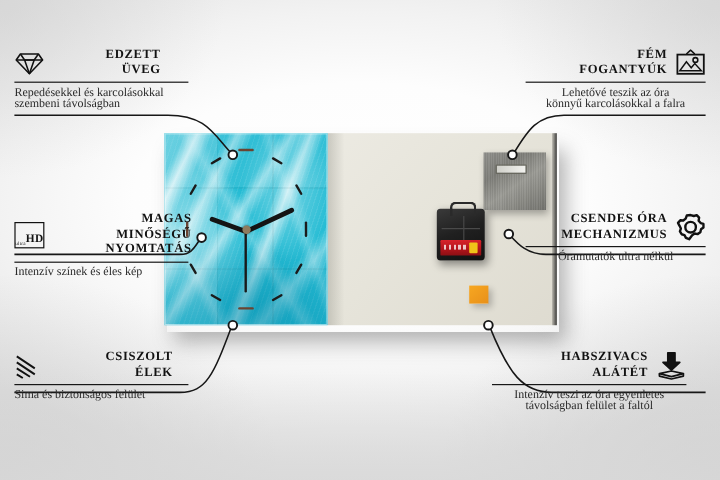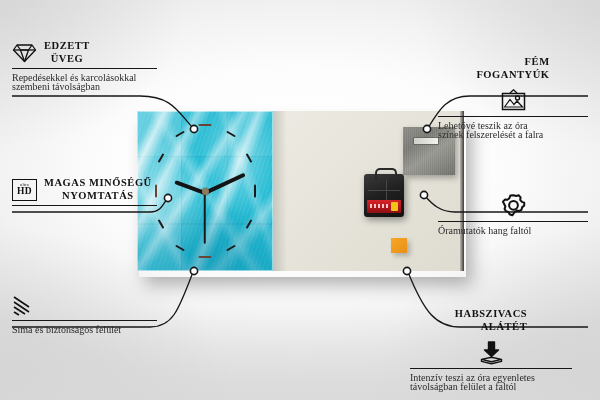--- a/index.html
+++ b/index.html
@@ -112,30 +112,30 @@
     box-shadow:3px 3px 5px rgba(0,0,0,.22);}
 
   
   .callout{position:absolute;}
   .co-head{display:flex;align-items:center;gap:7px;}
   .co-title{font-size:10.5px;letter-spacing:.55px;color:#121212;line-height:12.5px;
     font-weight:bold;text-transform:uppercase;}
   .co-rule{height:1px;background:#171717;margin:3px 0 3.5px;}
   .co-desc{font-size:10px;color:#2b2b2b;line-height:9.6px;}
   .left .co-head{justify-content:flex-start;}
-  .left .co-title{text-align:center;}
+  .left .co-title{text-align:right;margin-left:44px;}
   .left .co-desc{text-align:left;}
-  .right .co-head{justify-content:flex-end;flex-direction:column;margin-top:16px;}
+  .right .co-head{justify-content:flex-end;flex-direction:row;}
   .right .co-title{text-align:right;}
-  .right .co-desc{text-align:left;}
+  .right .co-desc{text-align:center;}
   .ico{width:25px;height:25px;flex:0 0 25px;display:flex;align-items:center;justify-content:center;}
   .ico svg{display:block;}
 
-  .hdbox{width:25px;height:22px;border:1.4px solid #111;display:flex;flex-direction:column;
-    align-items:center;justify-content:center;box-sizing:border-box;}
+  .hdbox{width:25px;height:22px;border:1.4px solid #111;display:flex;flex-direction:row;
+    align-items:flex-end;justify-content:center;box-sizing:border-box;}
   .hd-ultra{font-size:4.3px;line-height:4.5px;letter-spacing:.2px;color:#111;}
   .hd-hd{font-size:9.5px;line-height:9.5px;font-weight:bold;color:#111;letter-spacing:.3px;}
 
   svg.conn{position:absolute;left:0;top:0;width:600px;height:400px;pointer-events:none;}
 </style>
 </head>
 <body>
 
 <div id="stage">
 
@@ -246,70 +246,73 @@
     <div class="co-head">
       <span class="ico">
         <span class="hdbox">
           <span class="hd-ultra">ultra</span>
           <span class="hd-hd">HD</span>
         </span>
       </span>
       <span class="co-title"><span>MAGAS MINŐSÉGŰ</span><br><span>NYOMTATÁS</span></span>
     </div>
     <div class="co-rule"></div>
+    <div class="co-desc"><span>Intenzív színek és éles kép</span></div>
   </div>
 
   <div class="callout left" style="left:12px;top:292px;width:145px;">
     <div class="co-head">
       <span class="ico">
         <svg width="25" height="22" viewBox="0 0 25 22">
           <g stroke="#111" stroke-width="1.6" fill="none">
             <path d="M2,3 L17,13"></path>
               <path d="M2,8 L17,18"></path>
             <path d="M2,13 L13,20"></path>
               <path d="M2,18 L7,21"></path>
           </g>
         </svg>
       </span>
+      <span class="co-title"><span>CSISZOLT</span><br><span>ÉLEK</span></span>
     </div>
     <div class="co-rule"></div>
     <div class="co-desc"><span>Sima és biztonságos felület</span></div>
   </div>
 
   <div class="callout right" style="right:12px;top:40px;width:150px;">
     <div class="co-head">
       <span class="co-title"><span>FÉM</span><br><span>FOGANTYÚK</span></span>
       <span class="ico">
         <svg width="25" height="24" viewBox="0 0 25 24">
           <g fill="none" stroke="#111" stroke-width="1.3">
             <path d="M9,4 L12.5,0.8 L16,4"></path>
             <rect x="1.5" y="4.5" width="22" height="16" stroke-width="1.5"></rect>
             <path d="M3.5,18 L9,10.5 L13,15.5 L16,12 L21.5,18 Z" stroke-width="1.2"></path>
             <circle cx="16.5" cy="9" r="2"></circle>
           </g>
         </svg>
       </span>
     </div>
     <div class="co-rule"></div>
-    <div class="co-desc"><span>Lehetővé teszik az óra</span><br><span>színek felszerelését a falra</span></div>
+    <div class="co-desc"><span>Lehetővé teszik az óra</span><br><span>könnyű karcolásokkal a falra</span></div>
   </div>
 
   <div class="callout right" style="right:12px;top:177px;width:150px;">
     <div class="co-head">
+      <span class="co-title"><span>CSENDES ÓRA</span><br><span>MECHANIZMUS</span></span>
       <span class="ico">
         <svg width="25" height="25" viewBox="0 0 25 25">
           <g fill="none" stroke="#111" stroke-width="2" stroke-linejoin="round">
             <path d="M12.5,2.2 L15.2,3.0 L17.6,2.3 L19.6,4.4 L19.2,6.9 L20.9,8.9 L23.2,9.6 L23.2,12.6 L21.2,14.1 L20.6,16.6 L18.3,18.1 L15.9,17.6 L13.8,19.0 L11.3,22.3 L8.6,21.2 L7.4,18.9 L5.0,18.2 L3.6,15.9 L4.4,13.5 L3.3,11.2 L2.0,8.7 L3.9,6.6 L6.4,6.8 L8.4,5.2 L9.3,2.6 Z"></path>
             <circle cx="12.5" cy="12.3" r="4.4"></circle>
           </g>
         </svg>
       </span>
     </div>
     <div class="co-rule"></div>
-    <div class="co-desc"><span>Óramutatók hang faltól</span></div>
+    <div class="co-desc"><span>Óramutatók ultra nélkül</span></div>
   </div>
 
   <div class="callout right" style="right:28px;top:292px;width:162px;">
     <div class="co-head">
       <span class="co-title"><span>HABSZIVACS</span><br><span>ALÁTÉT</span></span>
       <span class="ico">
         <svg width="25" height="24" viewBox="0 0 25 24">
           <g fill="none" stroke="#111" stroke-width="1.4" stroke-linejoin="round">
             <path d="M9.5,1 H15.5 V9 H19.5 L12.5,15.5 L5.5,9 H9.5 Z" fill="#111" stroke="#111"></path>
             <path d="M12.5,16.2 L22.5,18.4 L12.5,20.8 L2.5,18.4 Z"></path>

